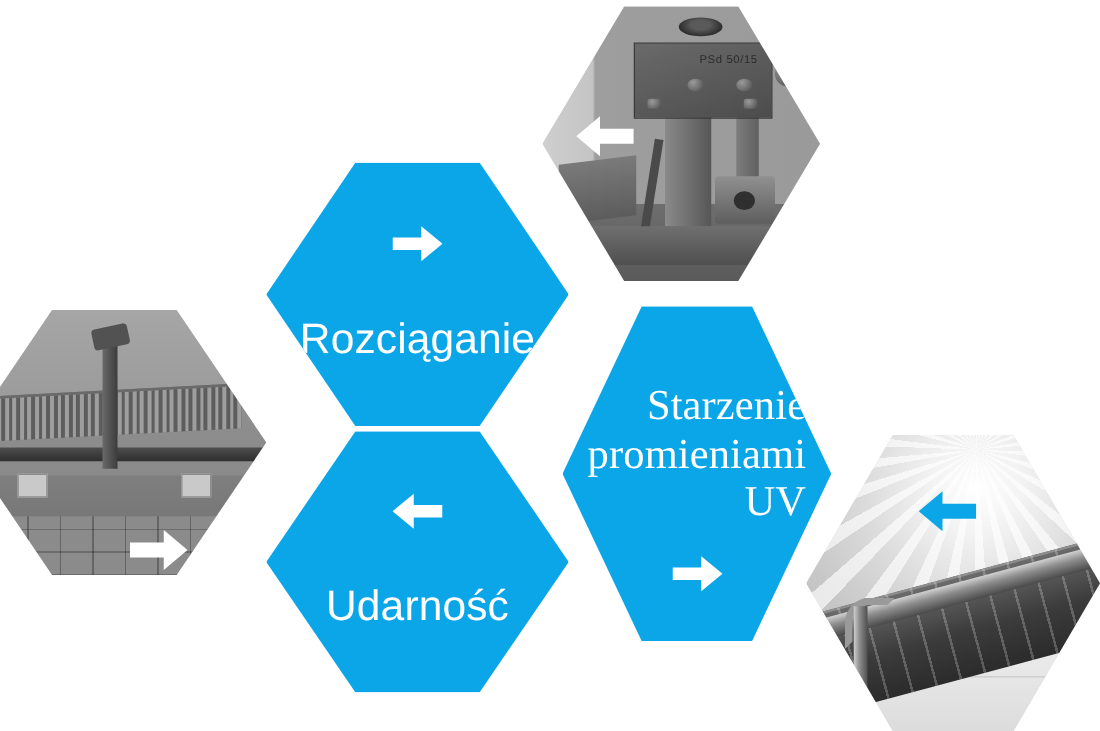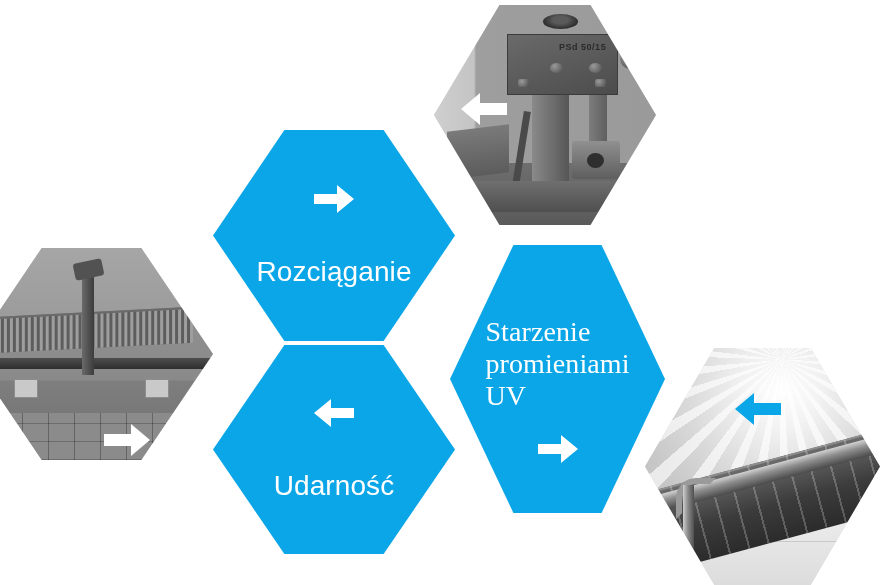--- a/index.html
+++ b/index.html
@@ -29,23 +29,23 @@
   .hex-blue {
     background: #0ba6e8;
     display: flex;
     flex-direction: column;
     align-items: center;
     justify-content: center;
   }
 
   .hex-label {
     color: #ffffff;
-    font-size: 28px;
+    font-size: 34px;
     line-height: 1.14;
-    text-align: left;
+    text-align: right;
     letter-spacing: 0.1px;
     font-weight: 400;
     padding: 0 14px;
     white-space: pre-line;
     margin-top: 22px;
   }
 
   
   .arrow {
     display: block;
@@ -87,21 +87,20 @@
     left: 70%; top: 22%;
     width: 8%; height: 52%;
     background: linear-gradient(90deg,#7d7d7d,#5f5f5f);
   }
   .mach-panel {
     position: absolute;
     left: 33%; top: 13%;
     width: 49%; height: 27%;
     background: linear-gradient(160deg,#6a6a6a,#4c4c4c);
     border: 1px solid #3b3b3b;
-    font-weight: bold;
   }
   .mach-panel-txt {
     position: absolute;
     right: 10%; top: 12%;
     color: #2b2b2b;
     font-size: 9px;
     letter-spacing: 0.5px;
     font-family: "Liberation Sans", sans-serif;
   }
   .mach-knob {

